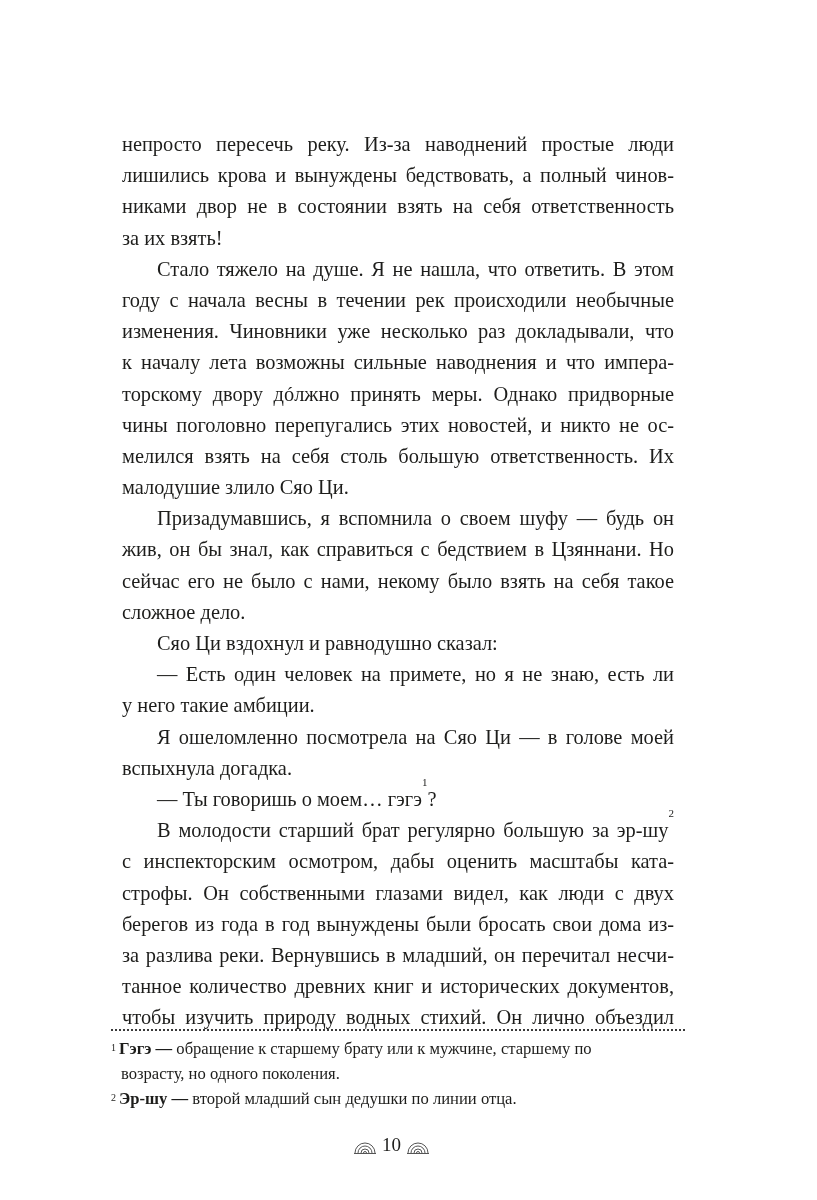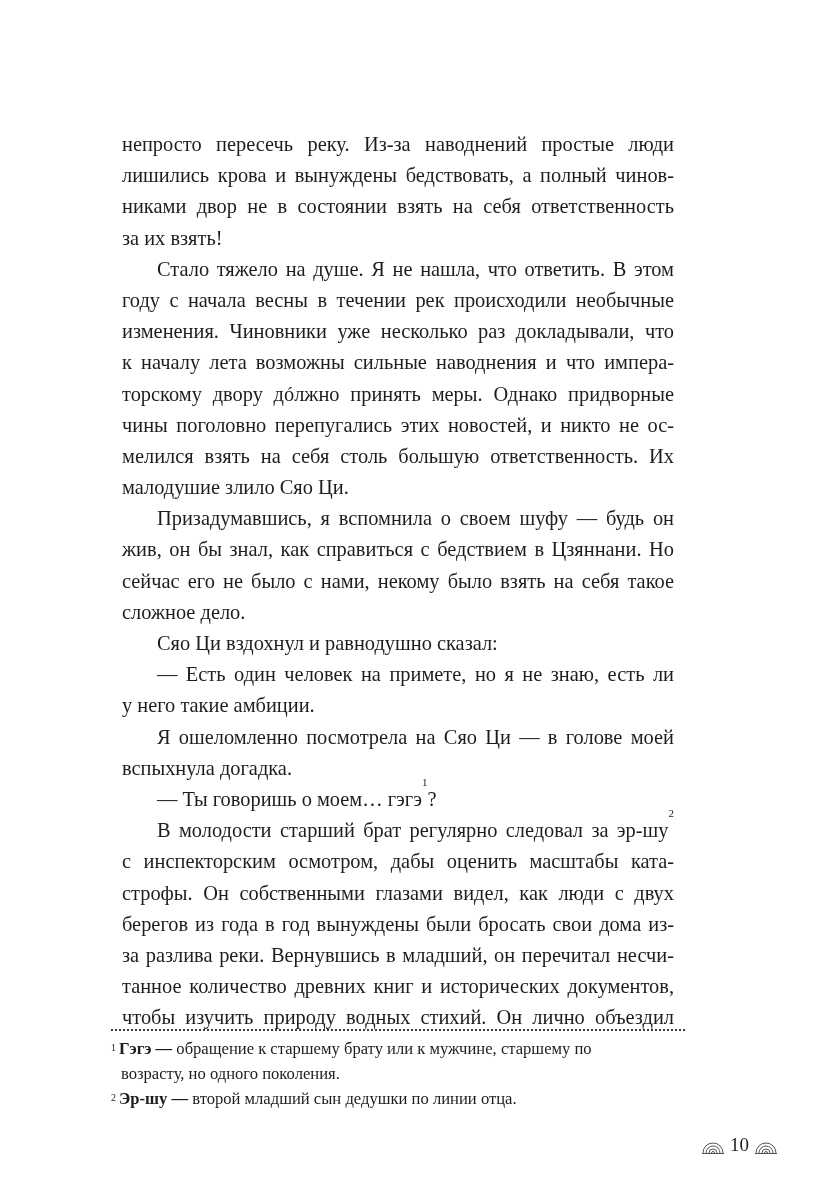--- a/index.html
+++ b/index.html
@@ -81,21 +81,21 @@
       margin-right: 3px;
     }
     .fn-term {
       font-weight: bold;
     }
     .folio {
       position: absolute;
       left: 0;
       width: 783px;
       top: 1131px;
-      text-align: right;
+      text-align: center;
       font-size: 19px;
       line-height: 24px;
     }
     .folio .orn {
       display: inline-block;
       vertical-align: middle;
       width: 22px;
       height: 12px;
       margin: 0 6px;
       position: relative;
@@ -133,21 +133,21 @@
     <span class="line indent last">Сяо Ци вздохнул и равнодушно сказал:</span>
 
     <span class="line indent">— Есть один человек на примете, но я не знаю, есть ли</span>
     <span class="line last">у него такие амбиции.</span>
 
     <span class="line indent">Я ошеломленно посмотрела на Сяо Ци — в голове моей</span>
     <span class="line last">вспыхнула догадка.</span>
 
     <span class="line indent last"><span>— Ты говоришь о моем… гэгэ</span><sup>1</sup><span>?</span></span>
 
-    <span class="line indent"><span>В молодости старший брат регулярно следовал за эр-шу</span><sup>2</sup></span>
+    <span class="line indent"><span>В молодости старший брат регулярно большую за эр-шу</span><sup>2</sup></span>
     <span class="line">с инспекторским осмотром, дабы оценить масштабы ката-</span>
     <span class="line">строфы. Он собственными глазами видел, как люди с двух</span>
     <span class="line">берегов из года в год вынуждены были бросать свои дома из-</span>
     <span class="line">за разлива реки. Вернувшись в младший, он перечитал несчи-</span>
     <span class="line">танное количество древних книг и исторических документов,</span>
     <span class="line">чтобы изучить природу водных стихий. Он лично объездил</span>
   </div>
 </div>
 
 <div class="rule"></div>

